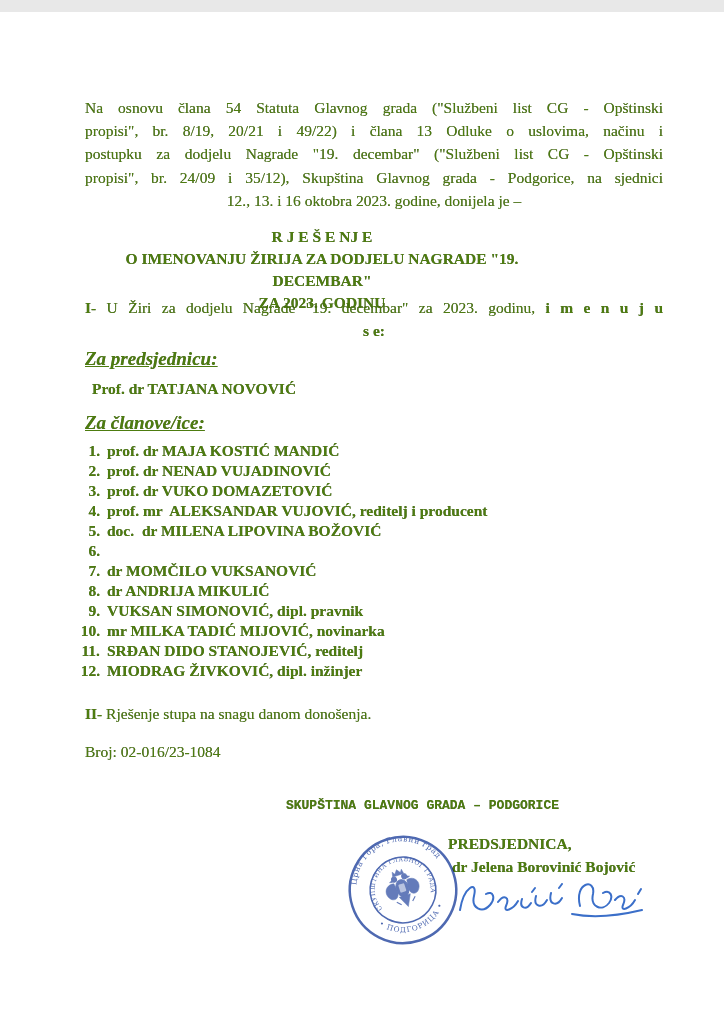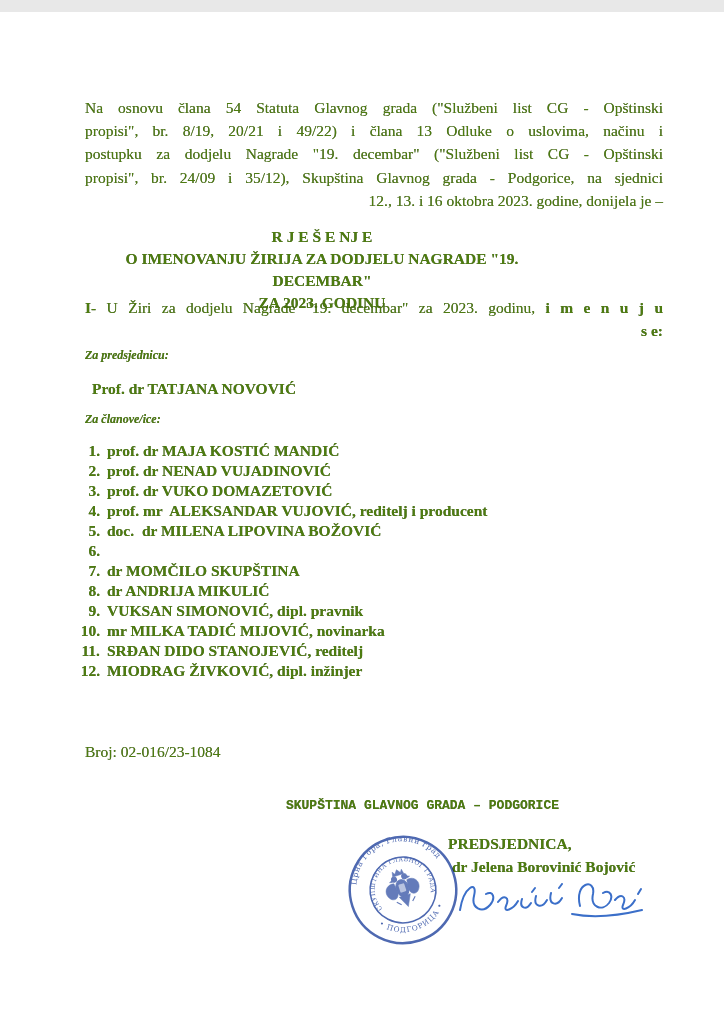--- a/index.html
+++ b/index.html
@@ -9,33 +9,33 @@
     font-family:"Liberation Serif","DejaVu Serif",serif;
     color:#4d7c0f;
   }
   .page * { box-sizing:border-box; }
   .txt { text-shadow:0 0 0.45px rgba(20,20,20,0.6); }
   .abs { position:absolute; }
 
   
   .intro { left:85px; top:84px; width:578px; font-size:15.5px; line-height:23.2px; }
   .jline { text-align:justify; text-align-last:justify; }
-  .lline { text-align:right; }
+  .lline { text-align:center; }
 
   
   .title-block { left:85px; top:214px; width:474px; text-align:center;
                  font-weight:bold; font-size:15.5px; line-height:22px; }
 
   
   .sec1 { left:85px; top:284px; width:578px; font-size:15.5px; line-height:23px; }
   .sec1 b, .sec2 b { font-weight:bold; }
 
   .heading-underline {
-    font-weight:bold; font-style:italic; 
-    font-size:12px;
+    font-weight:bold; font-style:italic; text-decoration:underline;
+    font-size:19px;
   }
   .h-pres { left:85px; top:336px; }
   .name-pres { left:92px; top:368px; font-weight:bold; font-size:15.5px; }
   .h-memb { left:85px; top:400px; }
 
   
   .members { left:63px; top:429px; font-size:15.5px; line-height:20px; font-weight:bold; }
   .mrow { display:flex; }
   .mnum { width:37px; text-align:right; flex:0 0 37px; }
   .mtext { margin-left:7px; white-space:pre; }
@@ -101,21 +101,21 @@
       </div>
     <div class="mrow">
         <span class="mnum">5.</span>
         <span class="mtext">doc.  dr MILENA LIPOVINA BOŽOVIĆ</span>
       </div>
     <div class="mrow">
         <span class="mnum">6.</span>
       </div>
     <div class="mrow">
         <span class="mnum">7.</span>
-        <span class="mtext">dr MOMČILO SKUPŠTINA</span>
+        <span class="mtext">dr MOMČILO VUKSANOVIĆ</span>
       </div>
     <div class="mrow">
         <span class="mnum">8.</span>
         <span class="mtext">dr ANDRIJA MIKULIĆ</span>
       </div>
     <div class="mrow">
         <span class="mnum">9.</span>
         <span class="mtext">VUKSAN SIMONOVIĆ, dipl. pravnik</span>
       </div>
     <div class="mrow">
@@ -125,20 +125,21 @@
     <div class="mrow">
         <span class="mnum">11.</span>
         <span class="mtext">SRĐAN DIDO STANOJEVIĆ, reditelj</span>
       </div>
     <div class="mrow">
         <span class="mnum">12.</span>
         <span class="mtext">MIODRAG ŽIVKOVIĆ, dipl. inžinjer</span>
       </div>
   </div>
 
+  <div class="abs sec2 txt"><b>II-</b><span> Rješenje stupa na snagu danom donošenja.</span></div>
 
   <div class="abs meta txt">
     <div>Broj: 02-016/23-1084</div>
   </div>
 
   <div class="abs issuer txt">SKUPŠTINA GLAVNOG GRADA – PODGORICE</div>
 
   <div class="abs sig-title txt">PREDSJEDNICA,</div>
   <div class="abs sig-name txt">dr Jelena Borovinić Bojović</div>
 

